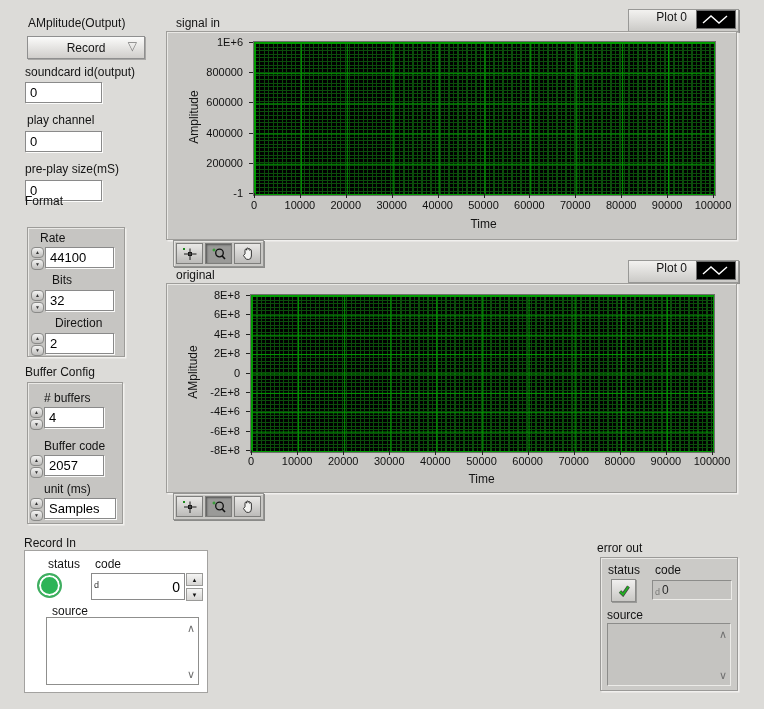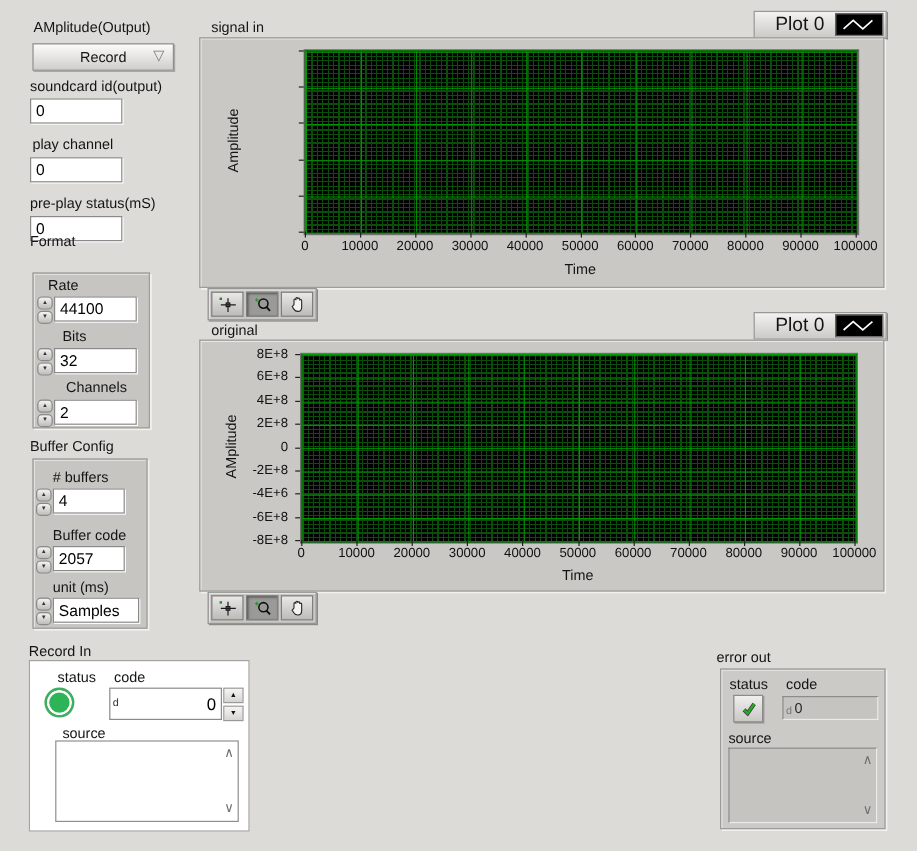--- a/index.html
+++ b/index.html
@@ -54,22 +54,22 @@
   .ytick{position:absolute;right:5px;transform:translateY(-50%);font-size:11px;white-space:nowrap;color:#111;}
   .ymark{position:absolute;right:0;width:5px;height:1px;background:#222;}
   .xtick{position:absolute;top:0;transform:translateX(-50%);font-size:11px;white-space:nowrap;color:#111;}
   .xmark{position:absolute;top:0;width:1px;height:5px;background:#222;}
   .ylab{position:absolute;transform:translate(-50%,-50%) rotate(-90deg);font-size:12px;white-space:nowrap;}
   .xlab{position:absolute;text-align:center;font-size:12px;}
   .legend{
     position:absolute;height:21px;width:107px;
     background:linear-gradient(#f3f2f0,#cbcac7);
     border:1px solid #989896;box-shadow:1px 1px 0 #8d8d8b;
-    display:flex;align-items:center;justify-content:flex-end;gap:9px;
-    padding-right:2px;font-size:16px;
+    display:flex;justify-content:flex-end;gap:9px;
+    padding-right:2px;font-size:12px;
   }
   .legend-swatch{
     width:38px;height:17px;background:#000;border:1px solid #6f6f6f;
     display:flex;align-items:center;justify-content:center;
   }
   .palette{
     position:absolute;background:#c9c8c5;border:1px solid #949492;
     box-shadow:1px 1px 0 #8a8a88, inset 1px 1px 0 #e6e5e2;
     display:flex;gap:2px;padding:2px;
   }
@@ -128,38 +128,38 @@
   <span>Record</span>
   <span class="dd-arrow">▽</span>
 </div>
 
 <div class="lbl" style="left:25px;top:65px">soundcard id(output)</div>
 <div class="numfield" style="left:25px;top:82px;width:71px;height:19px">0</div>
 
 <div class="lbl" style="left:27px;top:113px">play channel</div>
 <div class="numfield" style="left:25px;top:131px;width:71px;height:19px">0</div>
 
-<div class="lbl" style="left:25px;top:162px">pre-play status(mS)</div>
+<div class="lbl" style="left:25px;top:162px">pre-play size(mS)</div>
 <div class="numfield" style="left:25px;top:180px;width:71px;height:19px">0</div>
 
 <div class="lbl" style="left:25px;top:194px">Format</div>
 <div class="cluster" style="left:27px;top:227px;width:96px;height:128px"></div>
 <div class="lbl" style="left:40px;top:231px">Rate</div>
 <div class="fmt-spin" style="left:31px;top:247px">
   <span class="fs-half">▲</span>
   <span class="fs-half">▼</span>
 </div>
 <div class="numfield" style="left:45px;top:247px;width:63px;height:19px">44100</div>
 <div class="lbl" style="left:52px;top:273px">Bits</div>
 <div class="fmt-spin" style="left:31px;top:290px">
   <span class="fs-half">▲</span>
   <span class="fs-half">▼</span>
 </div>
 <div class="numfield" style="left:45px;top:290px;width:63px;height:19px">32</div>
-<div class="lbl" style="left:55px;top:316px">Channels</div>
+<div class="lbl" style="left:55px;top:316px">Direction</div>
 <div class="fmt-spin" style="left:31px;top:333px">
   <span class="fs-half">▲</span>
   <span class="fs-half">▼</span>
 </div>
 <div class="numfield" style="left:45px;top:333px;width:63px;height:19px">2</div>
 
 <div class="lbl" style="left:25px;top:365px">Buffer Config</div>
 <div class="cluster" style="left:27px;top:382px;width:94px;height:140px"></div>
 <div class="lbl" style="left:44px;top:391px"># buffers</div>
 <div class="fmt-spin" style="left:30px;top:407px">
@@ -204,20 +204,28 @@
 <div class="legend" style="left:628px;top:9px">
   <span>Plot 0</span>
   <span class="legend-swatch">
     <svg width="32" height="13" viewBox="0 0 32 13">
         <polyline points="3,10 11,3 19,10 27,3" fill="none" stroke="#ffffff" stroke-width="1.4"></polyline>
       </svg>
   </span>
 </div>
 <div class="graph-panel" style="left:166px;top:31px;width:569px;height:207px">
   <div class="ylab" style="left:27px;top:85px">Amplitude</div>
+  <div class="yticks" style="left:0;top:10px;width:81px;height:151px">
+      <div class="ytick" style="top:0%">1E+6</div>
+      <div class="ytick" style="top:20%">800000</div>
+      <div class="ytick" style="top:40%">600000</div>
+      <div class="ytick" style="top:60%">400000</div>
+      <div class="ytick" style="top:80%">200000</div>
+      <div class="ytick" style="top:100%">-1</div>
+    </div>
   <div class="ymarks" style="left:81px;top:10px;width:6px;height:151px">
       <div class="ymark" style="top:0%"></div>
       <div class="ymark" style="top:20%"></div>
       <div class="ymark" style="top:40%"></div>
       <div class="ymark" style="top:60%"></div>
       <div class="ymark" style="top:80%"></div>
       <div class="ymark" style="top:100%"></div>
     </div>
   <div class="plot" style="left: 87px; top: 10px; width: 459px; height: 151px; background-color: rgb(0, 0, 0); border-color: rgb(0, 155, 0); background-image: linear-gradient(90deg, rgb(0, 155, 0) 0px, rgb(0, 155, 0) 1px, transparent 1px), linear-gradient(rgb(0, 155, 0) 0px, rgb(0, 155, 0) 1px, transparent 1px), repeating-linear-gradient(90deg, rgb(11, 77, 11) 0px, rgb(11, 77, 11) 1px, transparent 1px, transparent 4.5px), repeating-linear-gradient(rgb(11, 77, 11) 0px, rgb(11, 77, 11) 1px, transparent 1px, transparent 3.6px); background-size: 10% 100%, 100% 20%, auto, auto;"></div>
   <div class="xmarks" style="left:87px;top:161px;width:459px;height:6px">

